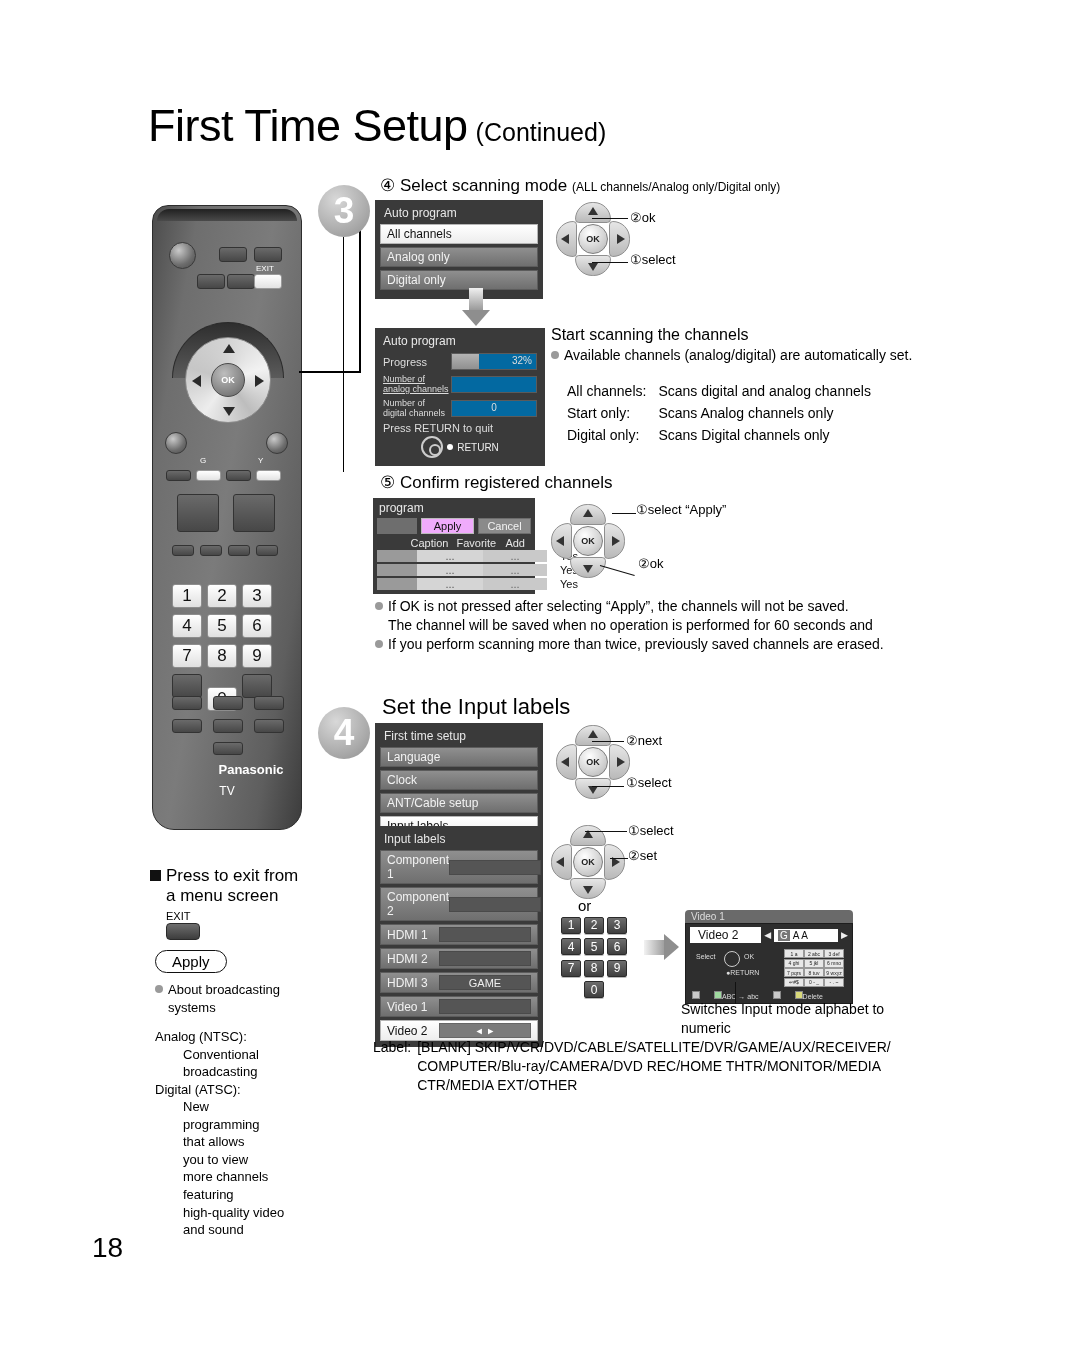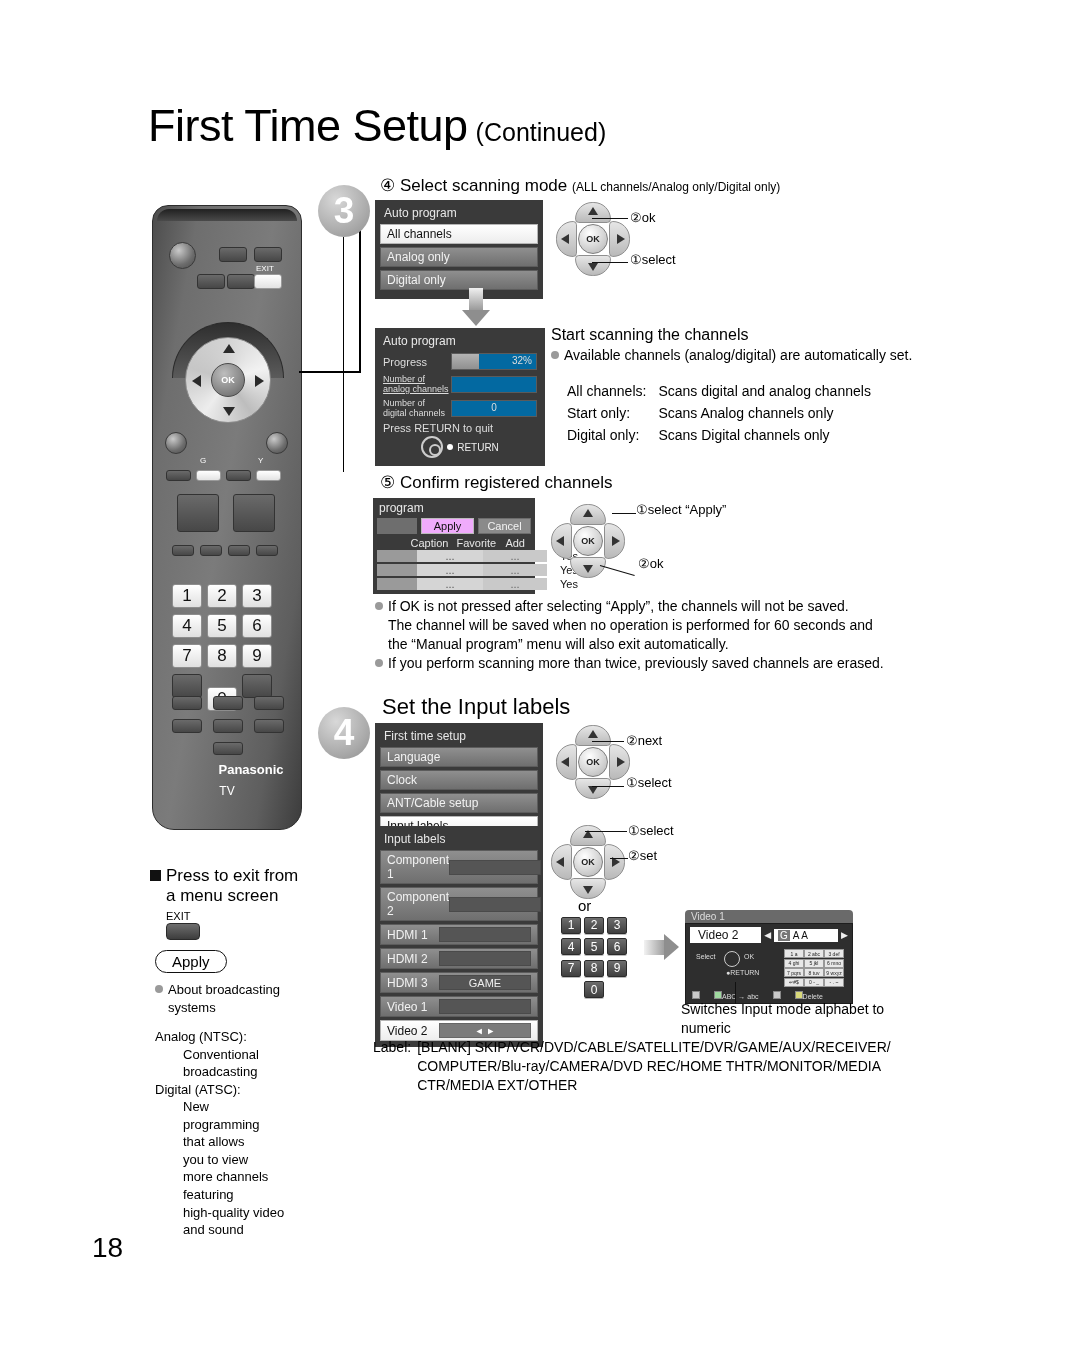--- a/index.html
+++ b/index.html
@@ -438,21 +438,20 @@
   <div class="cline" style="left:612px; top:513px; width:24px;"></div>
   <div class="callout" style="left:636px; top:502px;">①select “Apply”</div>
   <div class="cline" style="left:600px; top:565px; width:36px; transform:rotate(16deg); transform-origin:left center;"></div>
   <div class="callout" style="left:638px; top:556px;">②ok</div>
 
   <div style="position:absolute; left:375px; top:597px; width:600px;">
     <div class="body-t">
       <span class="bullet"></span><span>If OK is not pressed after selecting “Apply”, the channels will not be saved.</span>
     </div>
     <div class="body-t" style="margin-left:13px;">The channel will be saved when no operation is performed for 60 seconds and</div>
-    <div class="body-t" style="margin-left:13px;">the “Manual program” menu will also exit automatically.</div>
     <div class="body-t">
       <span class="bullet"></span><span>If you perform scanning more than twice, previously saved channels are erased.</span>
     </div>
   </div>
 
   <div class="step-circle" style="left:318px; top:707px;">4</div>
 
   <div class="sec-title" style="position:absolute; left:382px; top:694px;">Set the Input labels</div>
 
   <div class="osd" style="left:375px; top:723px; width:168px;">

